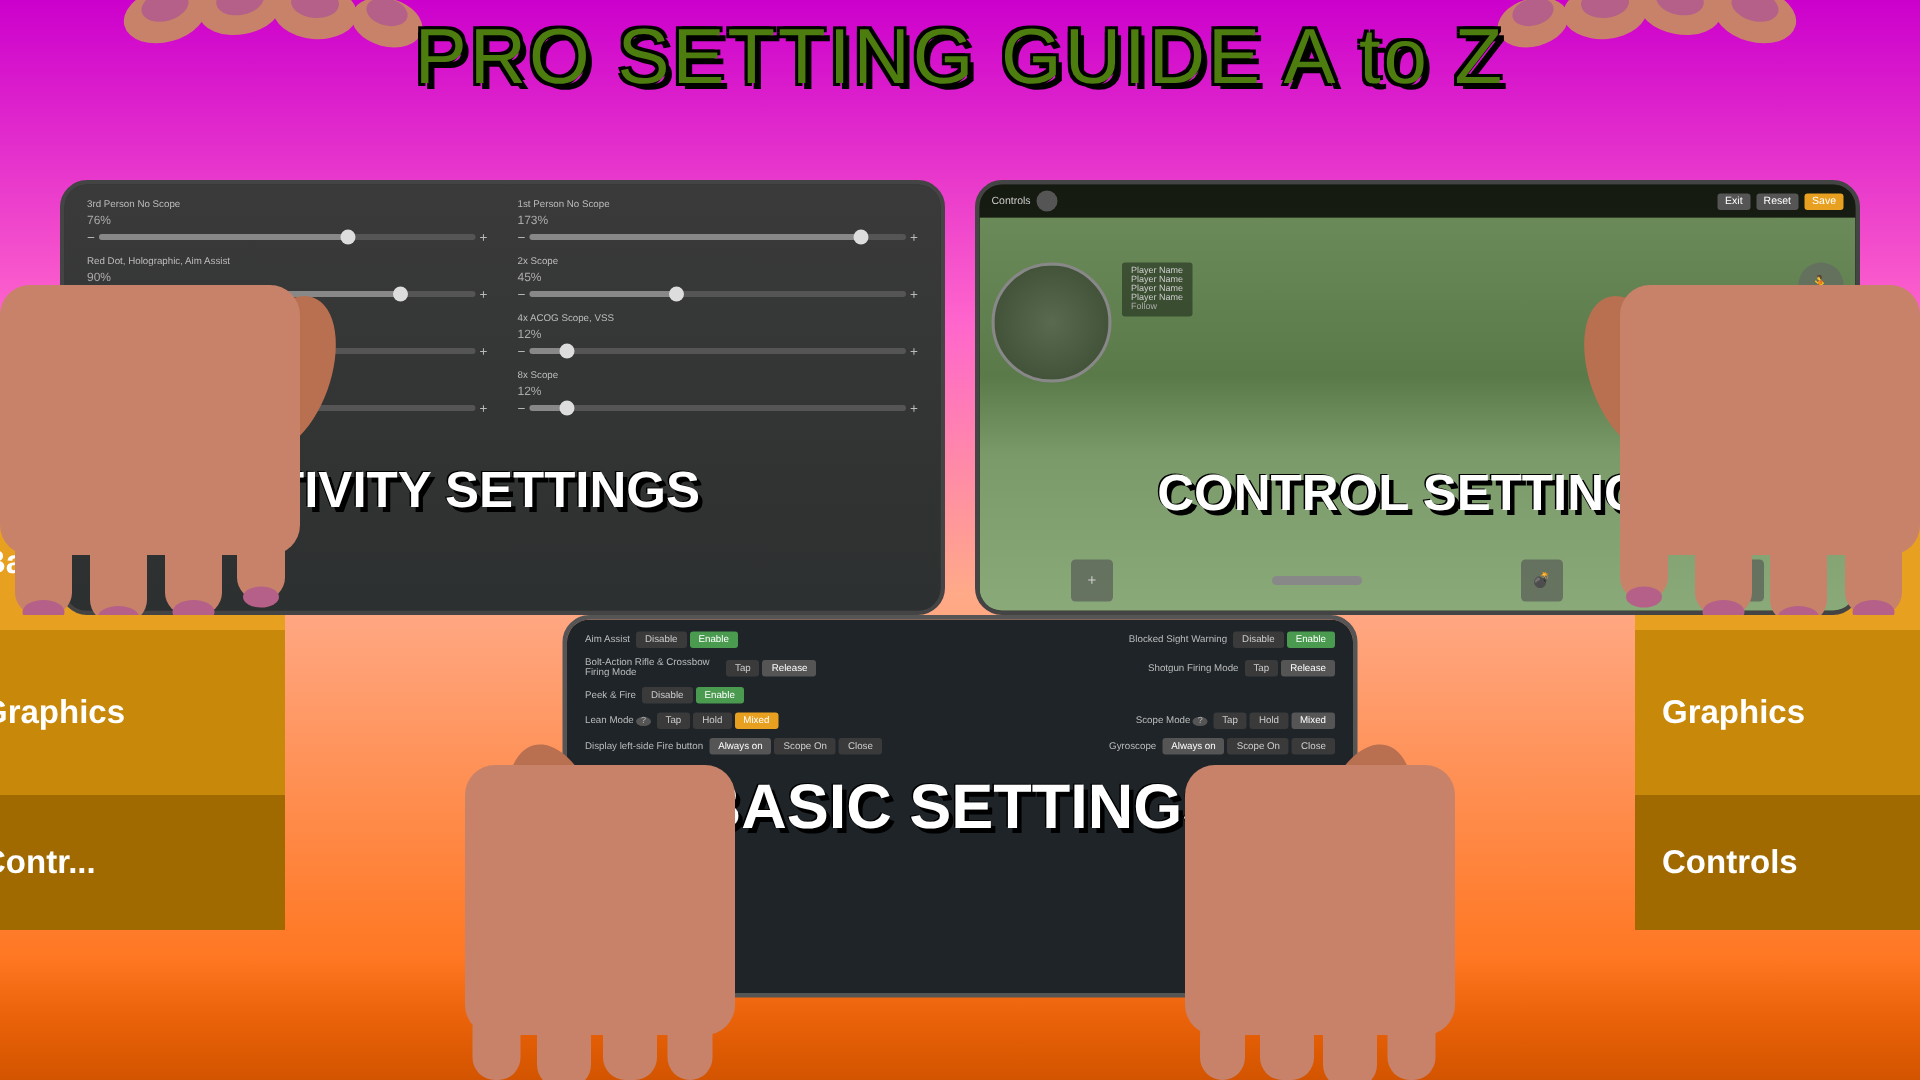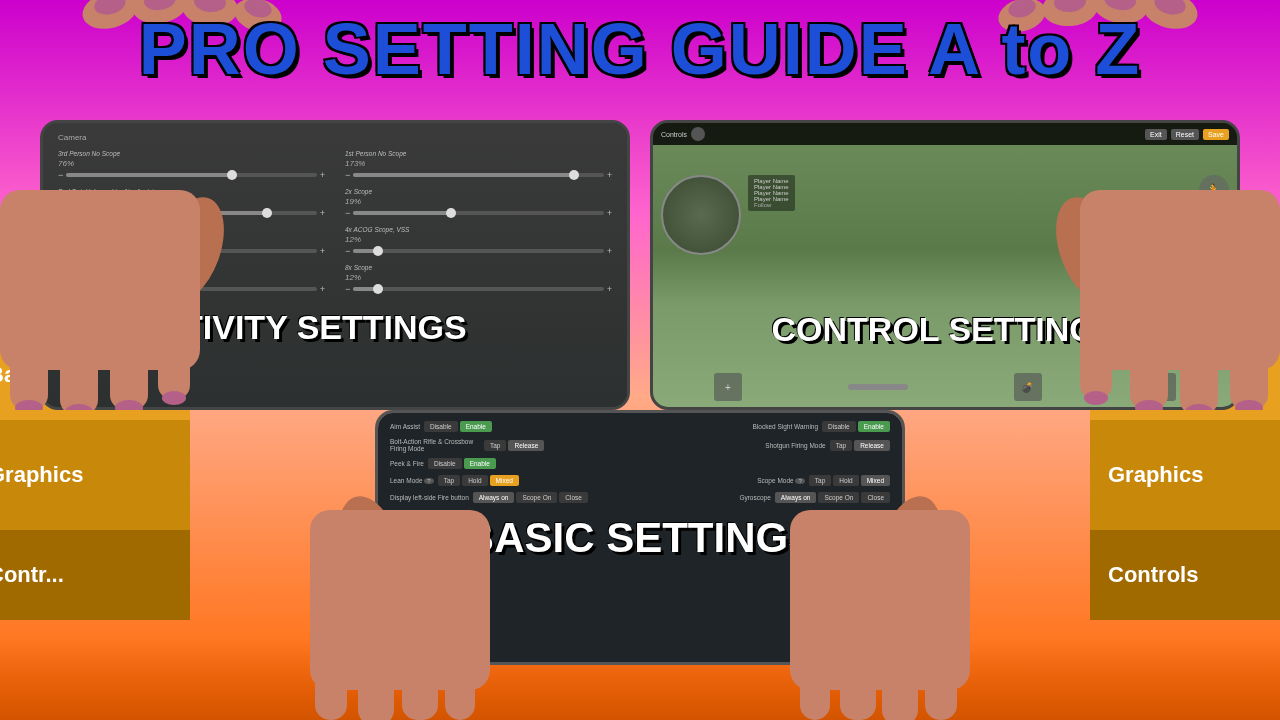--- a/index.html
+++ b/index.html
@@ -18,23 +18,23 @@
       background: linear-gradient(180deg, #cc00cc 0%, #ff66cc 30%, #ffaa88 55%, #ff6600 100%);
       z-index: 0;
     }
 
     
     .title {
       position: absolute;
       top: 8px;
       left: 50%;
       transform: translateX(-50%);
-      font-size: 72px;
-      font-weight: 700;
-      color: #1d4ed8;
+      font-size: 52px;
+      font-weight: 400;
+      color: #4d7c0f;
       text-shadow: 4px 4px 0 #000, -2px -2px 0 #000, 2px -2px 0 #000, -2px 2px 0 #000;
       white-space: nowrap;
       z-index: 10;
       font-family: Impact, Arial Black, sans-serif;
       letter-spacing: 2px;
     }
 
     
     .phone-left {
       position: absolute;
@@ -81,21 +81,20 @@
       width: 100%;
       height: 100%;
       background: linear-gradient(180deg, #3a3a3a 0%, #2d3030 100%);
       padding: 10px 15px;
       position: relative;
     }
 
     .sensitivity-cols {
       display: flex;
       gap: 20px;
-      font-style: italic;
     }
 
     .sensitivity-col {
       flex: 1;
     }
 
     
     .overlay-text-left {
       position: absolute;
       bottom: 60px;
@@ -455,21 +454,20 @@
     <ellipse cx="200" cy="10" rx="28" ry="18" fill="#c8826a" transform="rotate(15,200,10)"></ellipse>
     <ellipse cx="52" cy="8" rx="14" ry="9" fill="#b56088" transform="rotate(-15,52,8)"></ellipse>
     <ellipse cx="100" cy="2" rx="16" ry="10" fill="#b56088" transform="rotate(-5,100,2)"></ellipse>
     <ellipse cx="150" cy="0" rx="16" ry="10" fill="#b56088" transform="rotate(10,150,0)"></ellipse>
     <ellipse cx="200" cy="4" rx="16" ry="10" fill="#b56088" transform="rotate(15,200,4)"></ellipse>
   </svg>
 </div>
 
 <div class="phone-left">
   <div class="sensitivity-screen">
-    <div class="cam-label">Camera</div>
 
     <div class="sensitivity-cols">
       <div class="sensitivity-col">
 
         <div class="scope-item">
           <div class="scope-item-label">3rd Person No Scope</div>
           <div class="scope-item-pct">76%</div>
           <div class="scope-slider-row">
             <span class="mini-btn">−</span>
             <div class="scope-track">
@@ -534,21 +532,21 @@
               <div class="scope-fill" style="width:88%"></div>
               <div class="scope-thumb" style="left:calc(88% - 5px)"></div>
             </div>
             <span class="mini-btn">+</span>
           </div>
         </div>
         <div style="height:8px"></div>
 
         <div class="scope-item">
           <div class="scope-item-label">2x Scope</div>
-          <div class="scope-item-pct">19%</div>
+          <div class="scope-item-pct">45%</div>
           <div class="scope-slider-row">
             <span class="mini-btn">−</span>
             <div class="scope-track">
               <div class="scope-fill" style="width:39%"></div>
               <div class="scope-thumb" style="left:calc(39% - 5px)"></div>
             </div>
             <span class="mini-btn">+</span>
           </div>
         </div>
         <div style="height:8px"></div>

